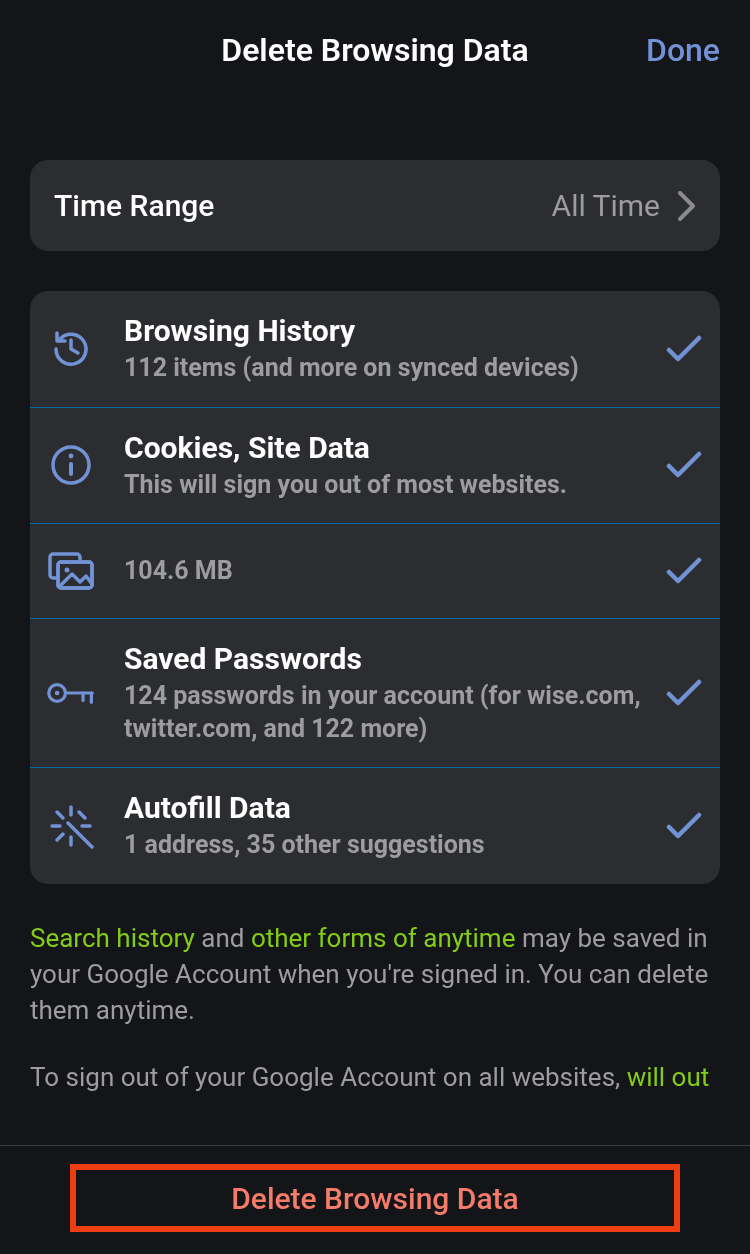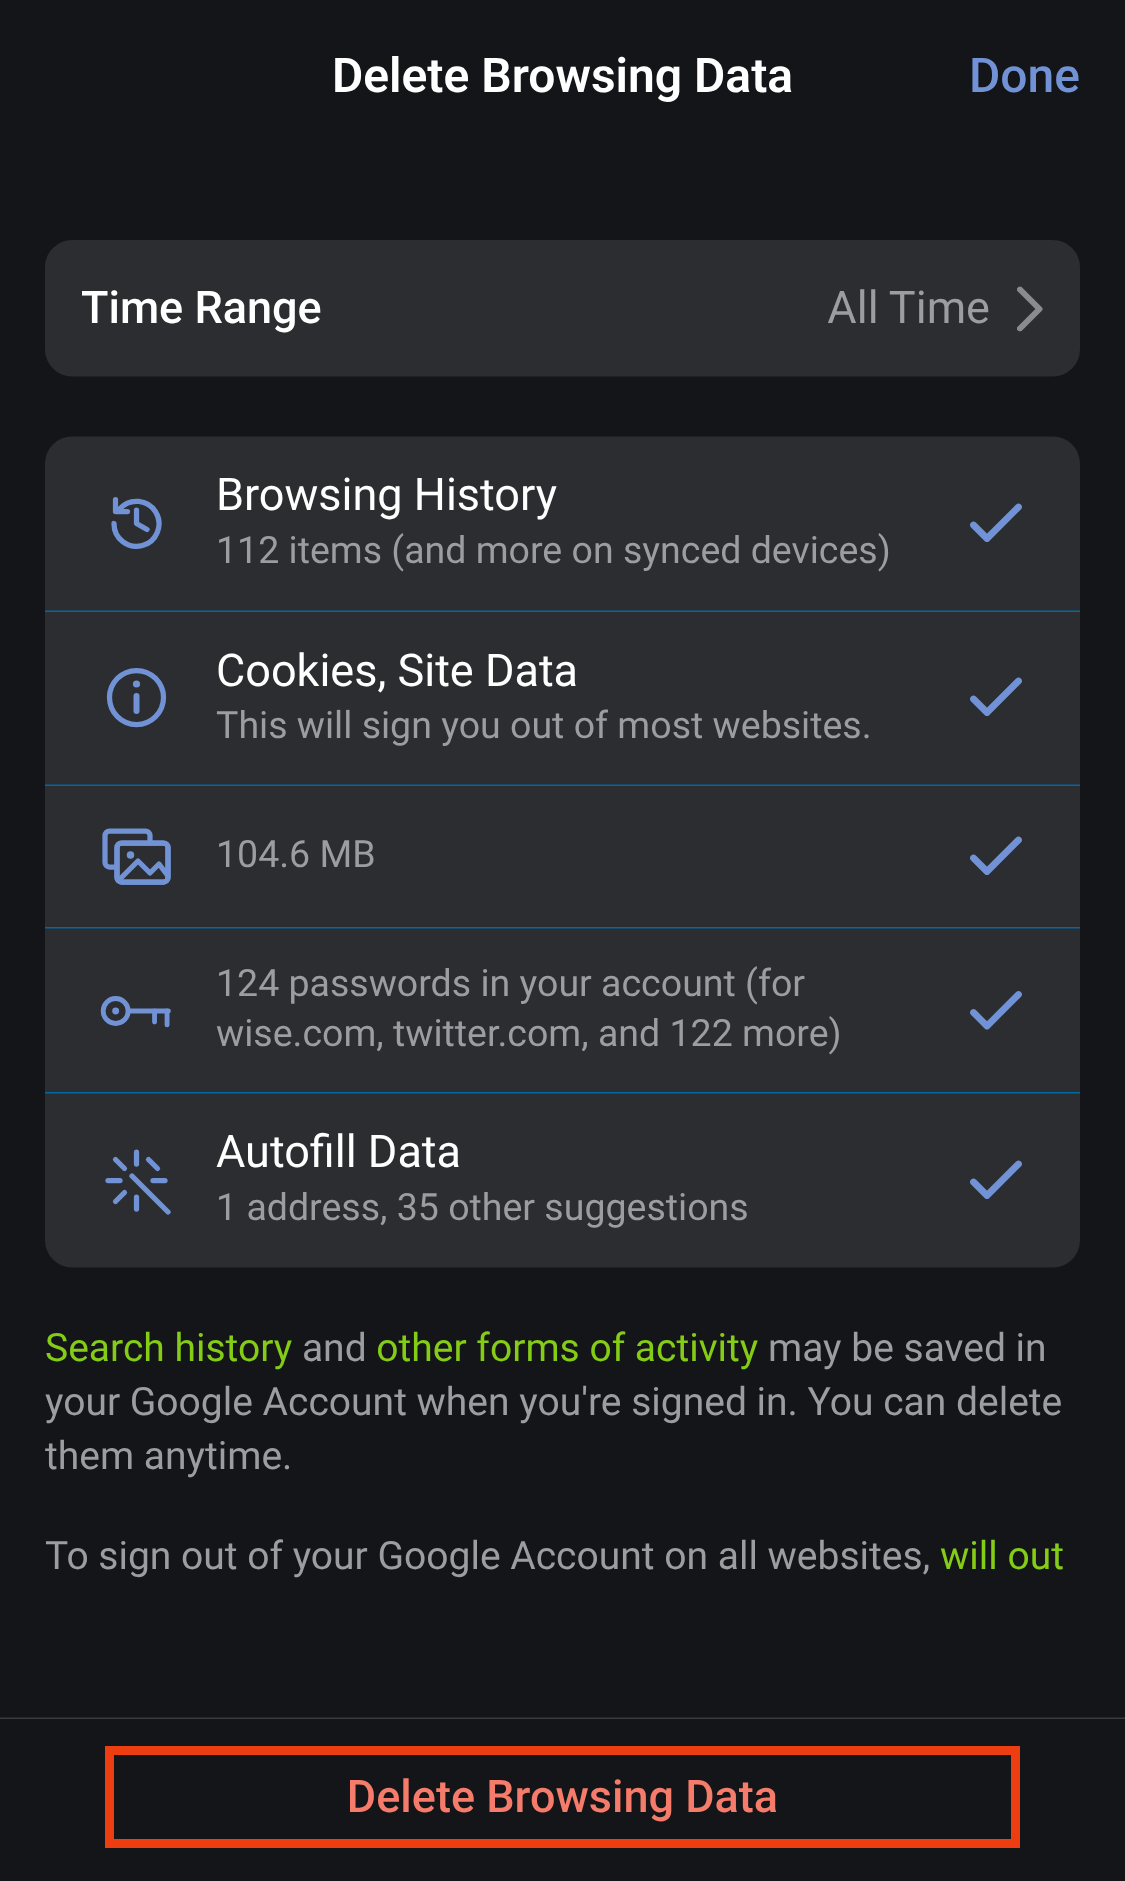--- a/index.html
+++ b/index.html
@@ -41,21 +41,22 @@
     border-radius: 18px;
     overflow: hidden;
   }
   .section.datatypes {
     margin-top: 40px;
   }
 
   .row {
     display: flex;
     align-items: center;
-    padding: 22px 36px;
+    padding: 22px 16px;
+    font-weight: bold;
   }
   .row + .row { border-top: 1px solid #0369a1; }
 
   .time-range-row {
     display: flex;
     align-items: center;
     justify-content: space-between;
     padding: 28px 24px;
     cursor: pointer;
   }
@@ -198,20 +199,21 @@
           <g fill="none" stroke="#7292d6" stroke-width="3.5" stroke-linecap="round" stroke-linejoin="round">
             <circle cx="12" cy="15" r="9"></circle>
             <circle cx="12" cy="15" r="2.5" fill="#7292d6" stroke="none"></circle>
             <line x1="21" y1="15" x2="50" y2="15"></line>
             <line x1="40" y1="15" x2="40" y2="23"></line>
             <line x1="49" y1="15" x2="49" y2="25"></line>
           </g>
         </svg>
       </div>
       <div class="row-text">
+        <div class="row-title">Saved Passwords</div>
         <div class="row-sub">124 passwords in your account (for wise.com, twitter.com, and 122 more)</div>
       </div>
       <div class="row-check">
         <svg width="36" height="28" viewBox="0 0 36 28">
           <polyline points="3,15 12,24 33,3" fill="none" stroke="#7292d6" stroke-width="4.5" stroke-linecap="round" stroke-linejoin="round"></polyline>
         </svg>
       </div>
     </div>
     <div class="row">
       <div class="row-icon">
@@ -235,21 +237,21 @@
       <div class="row-check">
         <svg width="36" height="28" viewBox="0 0 36 28">
           <polyline points="3,15 12,24 33,3" fill="none" stroke="#7292d6" stroke-width="4.5" stroke-linecap="round" stroke-linejoin="round"></polyline>
         </svg>
       </div>
     </div>
   </div>
 
 <div class="footer">
   <p class="p1">
-    <span class="link">Search history</span><span> and </span><span class="link">other forms of activity</span><span> may be saved in your Google Account when you're signed in. You can delete them anytime.</span>
+    <span class="link">Search history</span><span> and </span><span class="link">other forms of anytime</span><span> may be saved in your Google Account when you're signed in. You can delete them anytime.</span>
   </p>
   <p class="p2">
     <span>To sign out of your Google Account on all websites, </span><span class="link">will out</span>
   </p>
 </div>
 
 <div class="action-bar">
   <div class="delete-button">Delete Browsing Data</div>
 </div>
 

